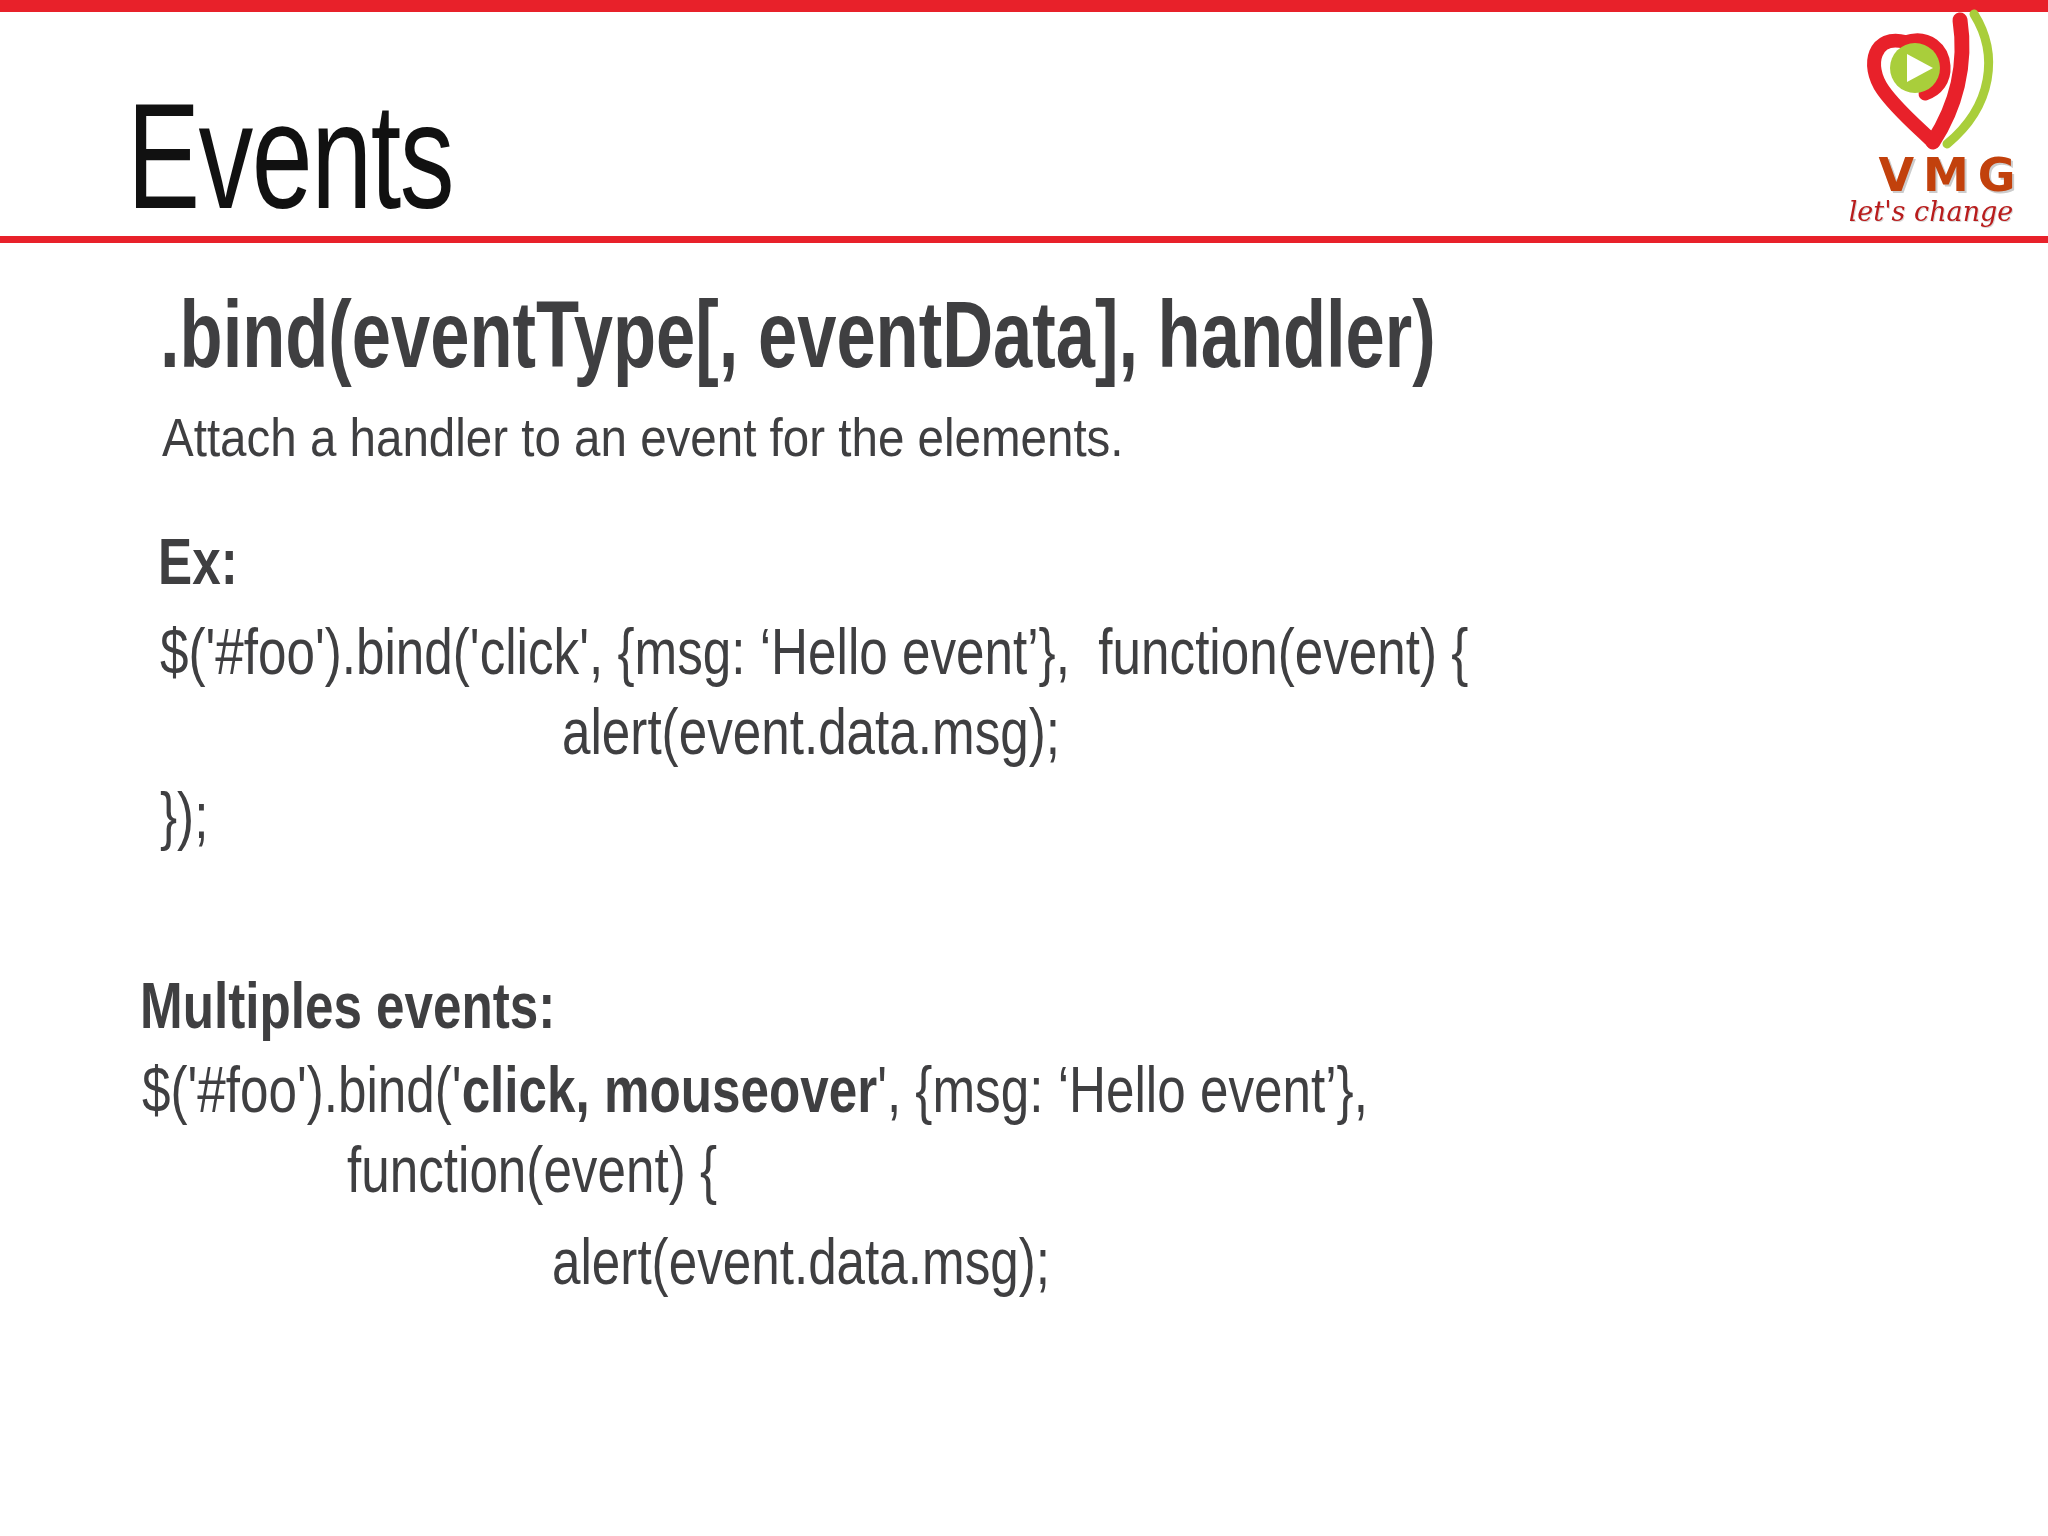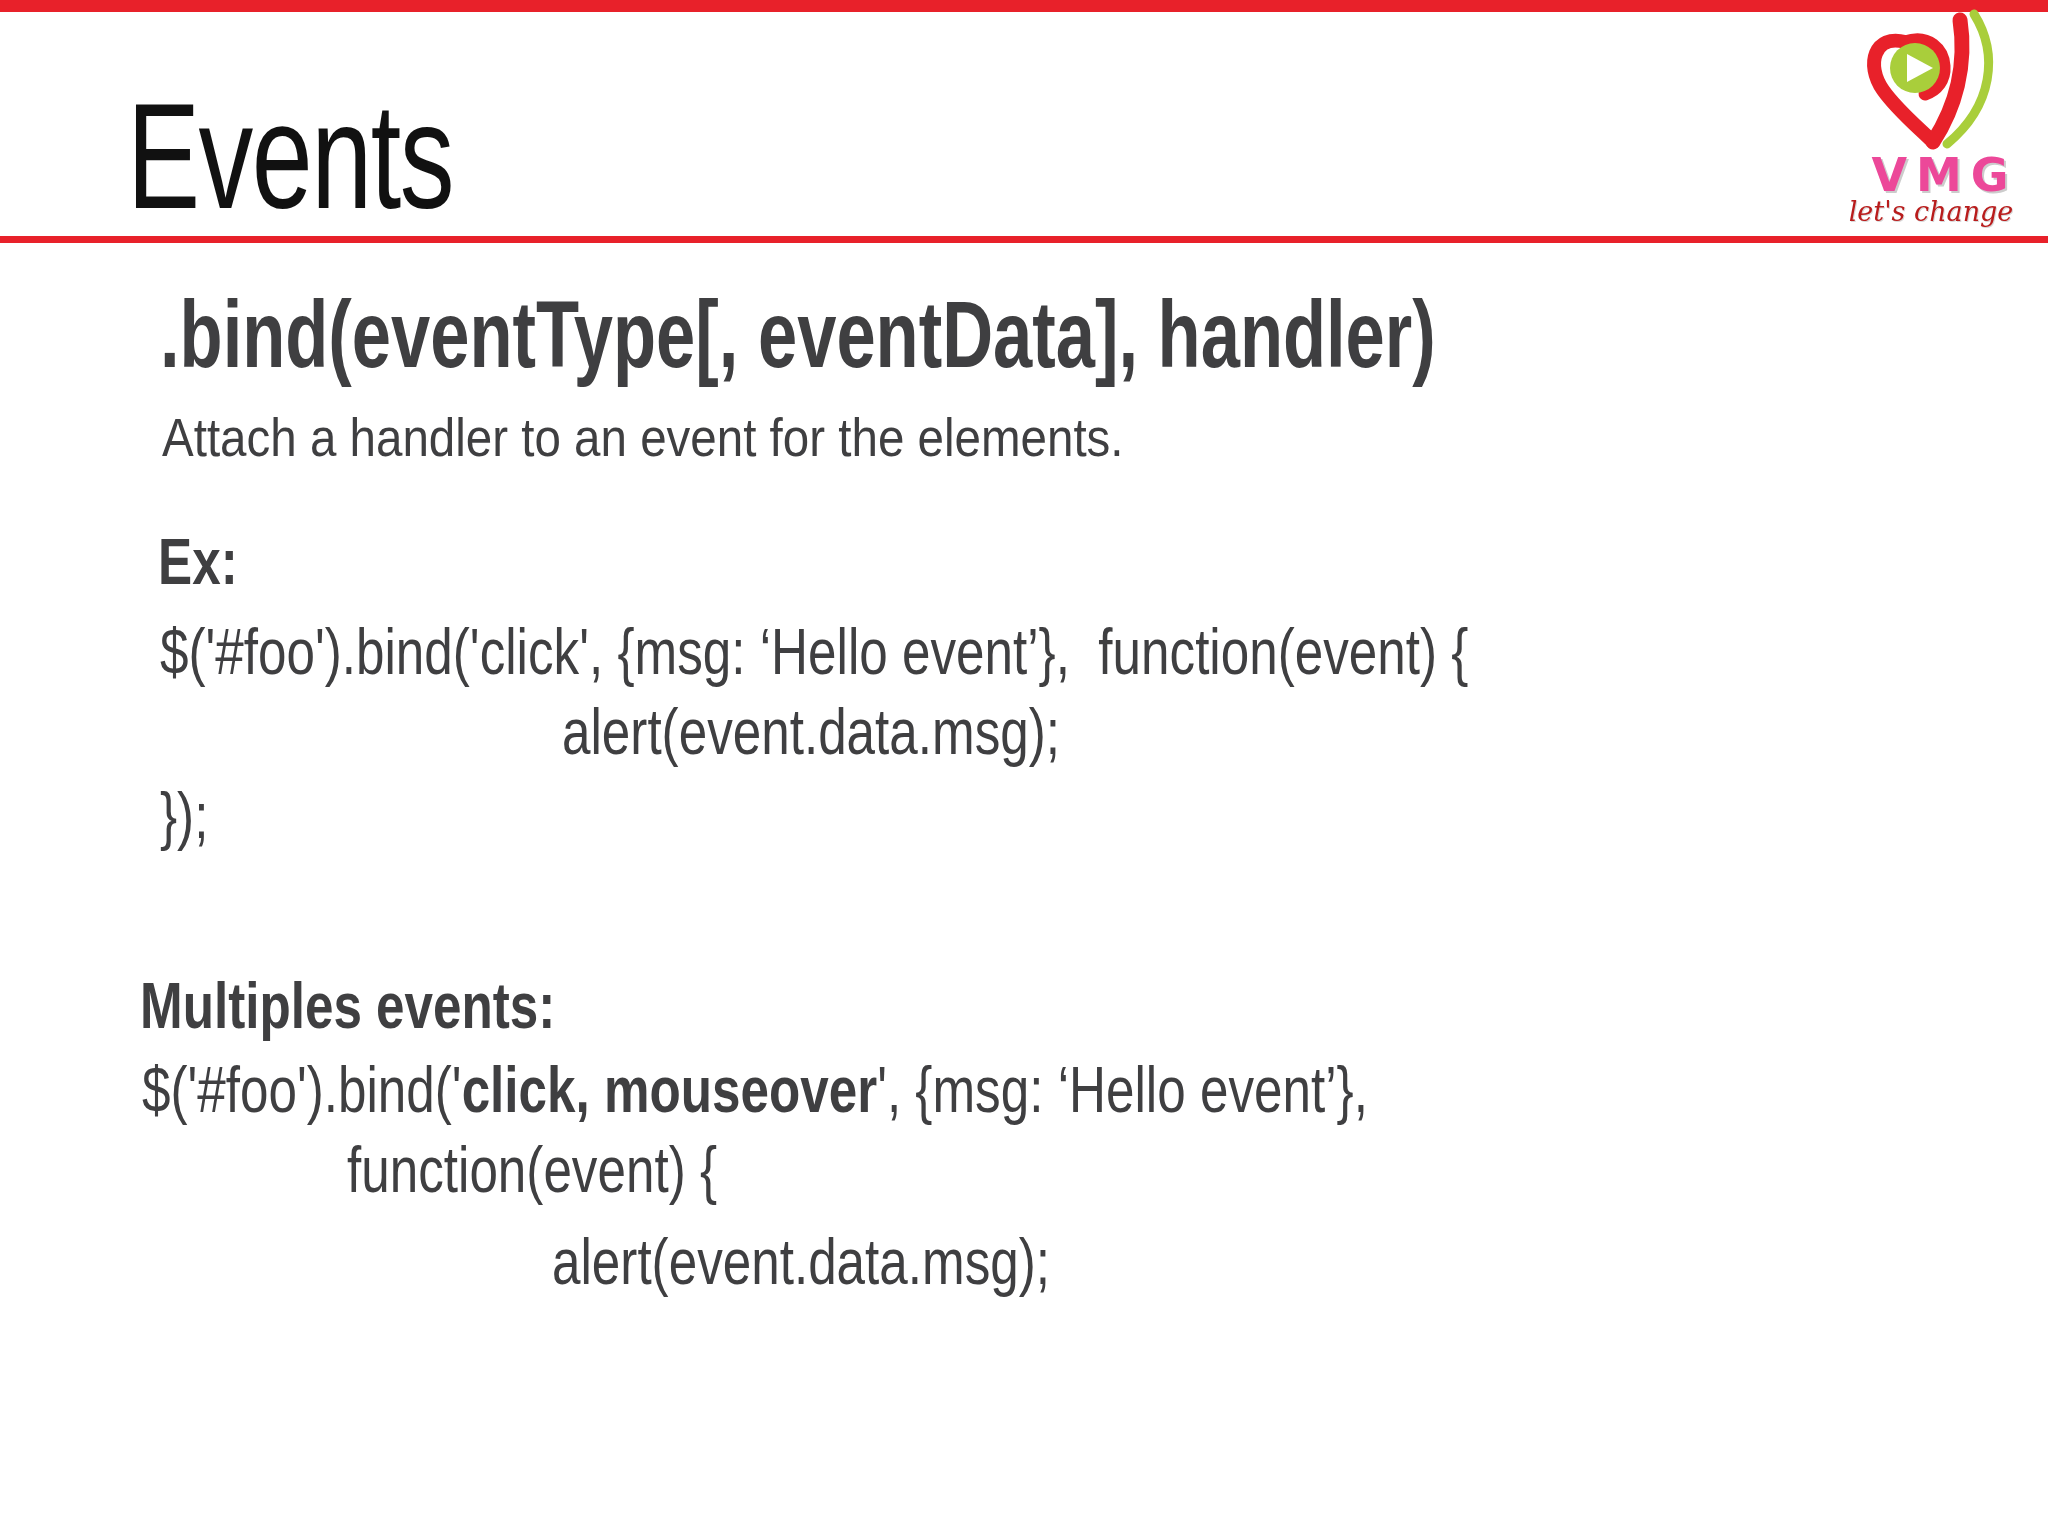--- a/index.html
+++ b/index.html
@@ -45,22 +45,22 @@
   }
   .code b{font-weight:700;}
   .pagenum{
     left:1888px;top:1444px;font-size:42px;color:#7f7f7f;transform:none;
   }
   .logo{
     position:absolute;left:1845px;top:6px;width:172px;height:232px;
   }
   .logo svg{position:absolute;left:0;top:0;}
   .logo-text{
-    position:absolute;left:9px;top:146px;width:172px;
-    text-align:center;color:#ec4899;font-weight:700;font-size:46px;
+    position:absolute;left:16px;top:146px;width:172px;
+    text-align:center;color:#c2410c;font-weight:700;font-size:46px;
     letter-spacing:9px;text-indent:9px;line-height:1;
     text-shadow:2px 2px 0 #cccccc;
     font-family:"DejaVu Sans","Liberation Sans",sans-serif;
   }
   .logo-tagline{
     position:absolute;left:0;top:192px;width:172px;
     text-align:center;color:#b91c1c;font-style:italic;font-size:27px;
     line-height:1;text-shadow:1px 1px 0 #d8d8d8;
     font-family:"DejaVu Serif","Liberation Serif",serif;
   }

